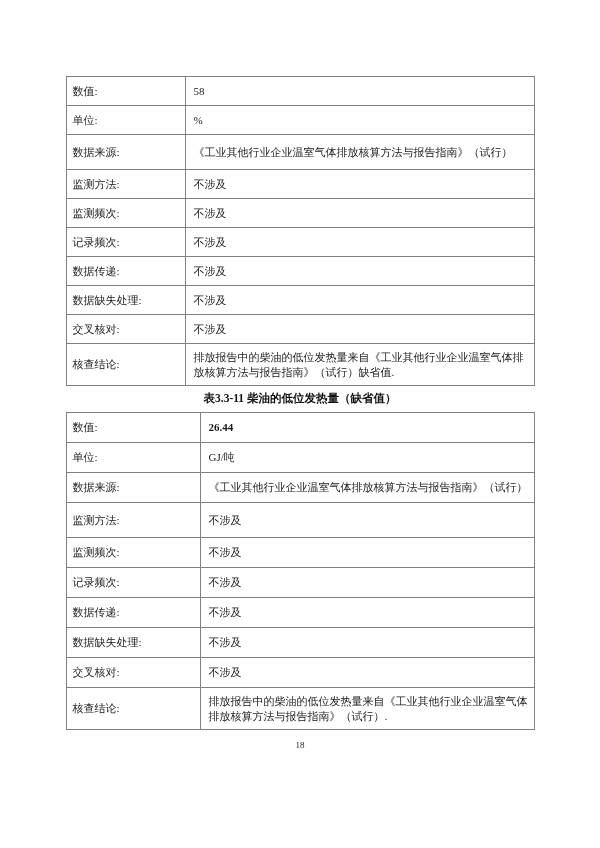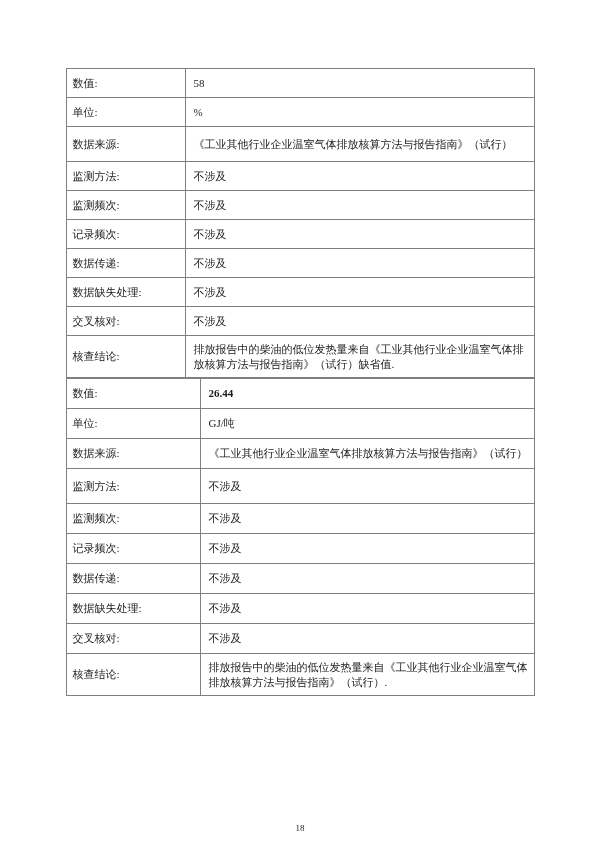--- a/index.html
+++ b/index.html
@@ -8,21 +8,21 @@
     position: relative;
     width: 600px;
     height: 848px;
     background: #ffffff;
     font-family: "Liberation Serif", "DejaVu Serif", serif;
     color: #1a1a1a;
     overflow: hidden;
   }
   .content {
     width: 469px;
-    margin: 0 auto;
+    margin: 8px auto;
     padding-top: 68px;
   }
   table.data-table {
     width: 469px;
     border-collapse: collapse;
     table-layout: fixed;
   }
   table.data-table td {
     border: 1px solid #808080;
     font-size: 11px;
@@ -51,21 +51,21 @@
     font-weight: bold;
     color: #111111;
     line-height: 14px;
   }
   .caption-mid { margin: 5px 0 7px 0; }
   .caption-bottom { margin: 6px 0 0 0; }
   .page-number {
     position: absolute;
     left: 0;
     right: 0;
-    top: 823px;
+    top: 740px;
     text-align: center;
     font-size: 9px;
     color: #222222;
   }
 </style>
 </head>
 <body>
 
 <div class="page" data-name="document-page">
   <div class="content" data-name="page-content">
@@ -117,20 +117,21 @@
     <td class="val" data-name="row-value">不涉及</td>
   </tr>
 
   <tr data-name="table-row">
     <td class="lab" data-name="row-label">核查结论:</td>
     <td class="val" data-name="row-value">排放报告中的柴油的低位发热量来自《工业其他行业企业温室气体排放核算方法与报告指南》（试行）缺省值.</td>
   </tr>
 </tbody>
     </table>
 
+    <div class="table-caption caption-mid" data-name="table-caption-3-3-11">表3.3-11 柴油的低位发热量（缺省值）</div>
 
     <table class="data-table t2" data-name="verification-table-3-3-11">
       <tbody data-name="verification-table-3-3-11-body">
 
   <tr data-name="table-row">
     <td class="lab" data-name="row-label">数值:</td>
     <td class="val" data-name="row-value">26.44</td>
   </tr>
 
   <tr data-name="table-row">

